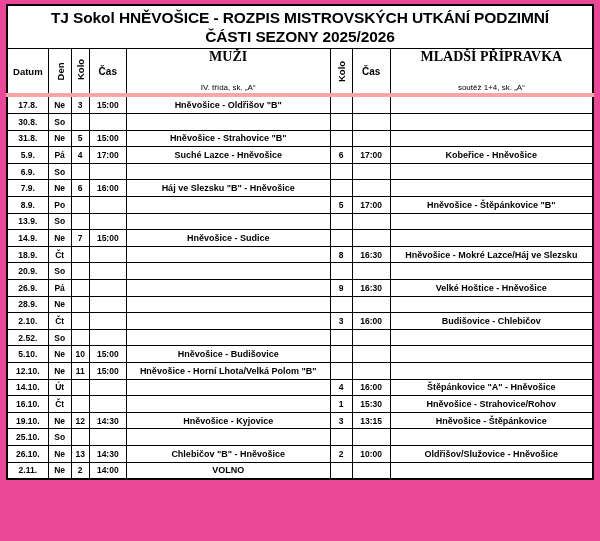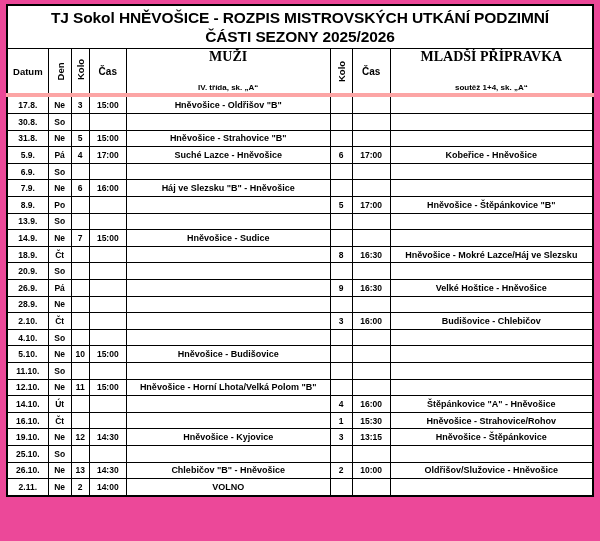--- a/index.html
+++ b/index.html
@@ -63,21 +63,21 @@
   td.h-cas { font-size: 10px; }
   td.h-comp .big {
     display: block;
     font-size: 14px;
     line-height: 1.15;
     font-family: Liberation Serif, serif;
   }
   td.h-comp .sub {
     display: block;
     font-size: 8px;
-    font-weight: bold;
+    font-weight: normal;
     line-height: 1.3;
     margin-top: 18px;
   }
   
   tr.drow td {
     height: 15.6px;
     font-size: 8.5px;
   }
   tr.drow td.match {
     font-size: 9px;
@@ -273,45 +273,35 @@
           <td>2.10.</td>
           <td>Čt</td>
           <td class="shaded"></td>
           <td class="shaded"></td>
           <td class="match shaded"></td>
           <td>3</td>
           <td>16:00</td>
           <td class="match">Budišovice - Chlebičov</td>
         </tr>
         <tr class="drow">
-          <td>4.10.</td>
+          <td>2.52.</td>
           <td>So</td>
           <td class="shaded"></td>
           <td class="shaded"></td>
           <td class="match shaded"></td>
           <td class="shaded"></td>
           <td class="shaded"></td>
           <td class="match shaded"></td>
         </tr>
         <tr class="drow">
           <td>5.10.</td>
           <td>Ne</td>
           <td>10</td>
           <td>15:00</td>
           <td class="match">Hněvošice - Budišovice</td>
-          <td class="shaded"></td>
-          <td class="shaded"></td>
-          <td class="match shaded"></td>
-        </tr>
-        <tr class="drow">
-          <td>11.10.</td>
-          <td>So</td>
-          <td class="shaded"></td>
-          <td class="shaded"></td>
-          <td class="match shaded"></td>
           <td class="shaded"></td>
           <td class="shaded"></td>
           <td class="match shaded"></td>
         </tr>
         <tr class="drow">
           <td>12.10.</td>
           <td>Ne</td>
           <td>11</td>
           <td>15:00</td>
           <td class="match">Hněvošice - Horní Lhota/Velká Polom "B"</td>

